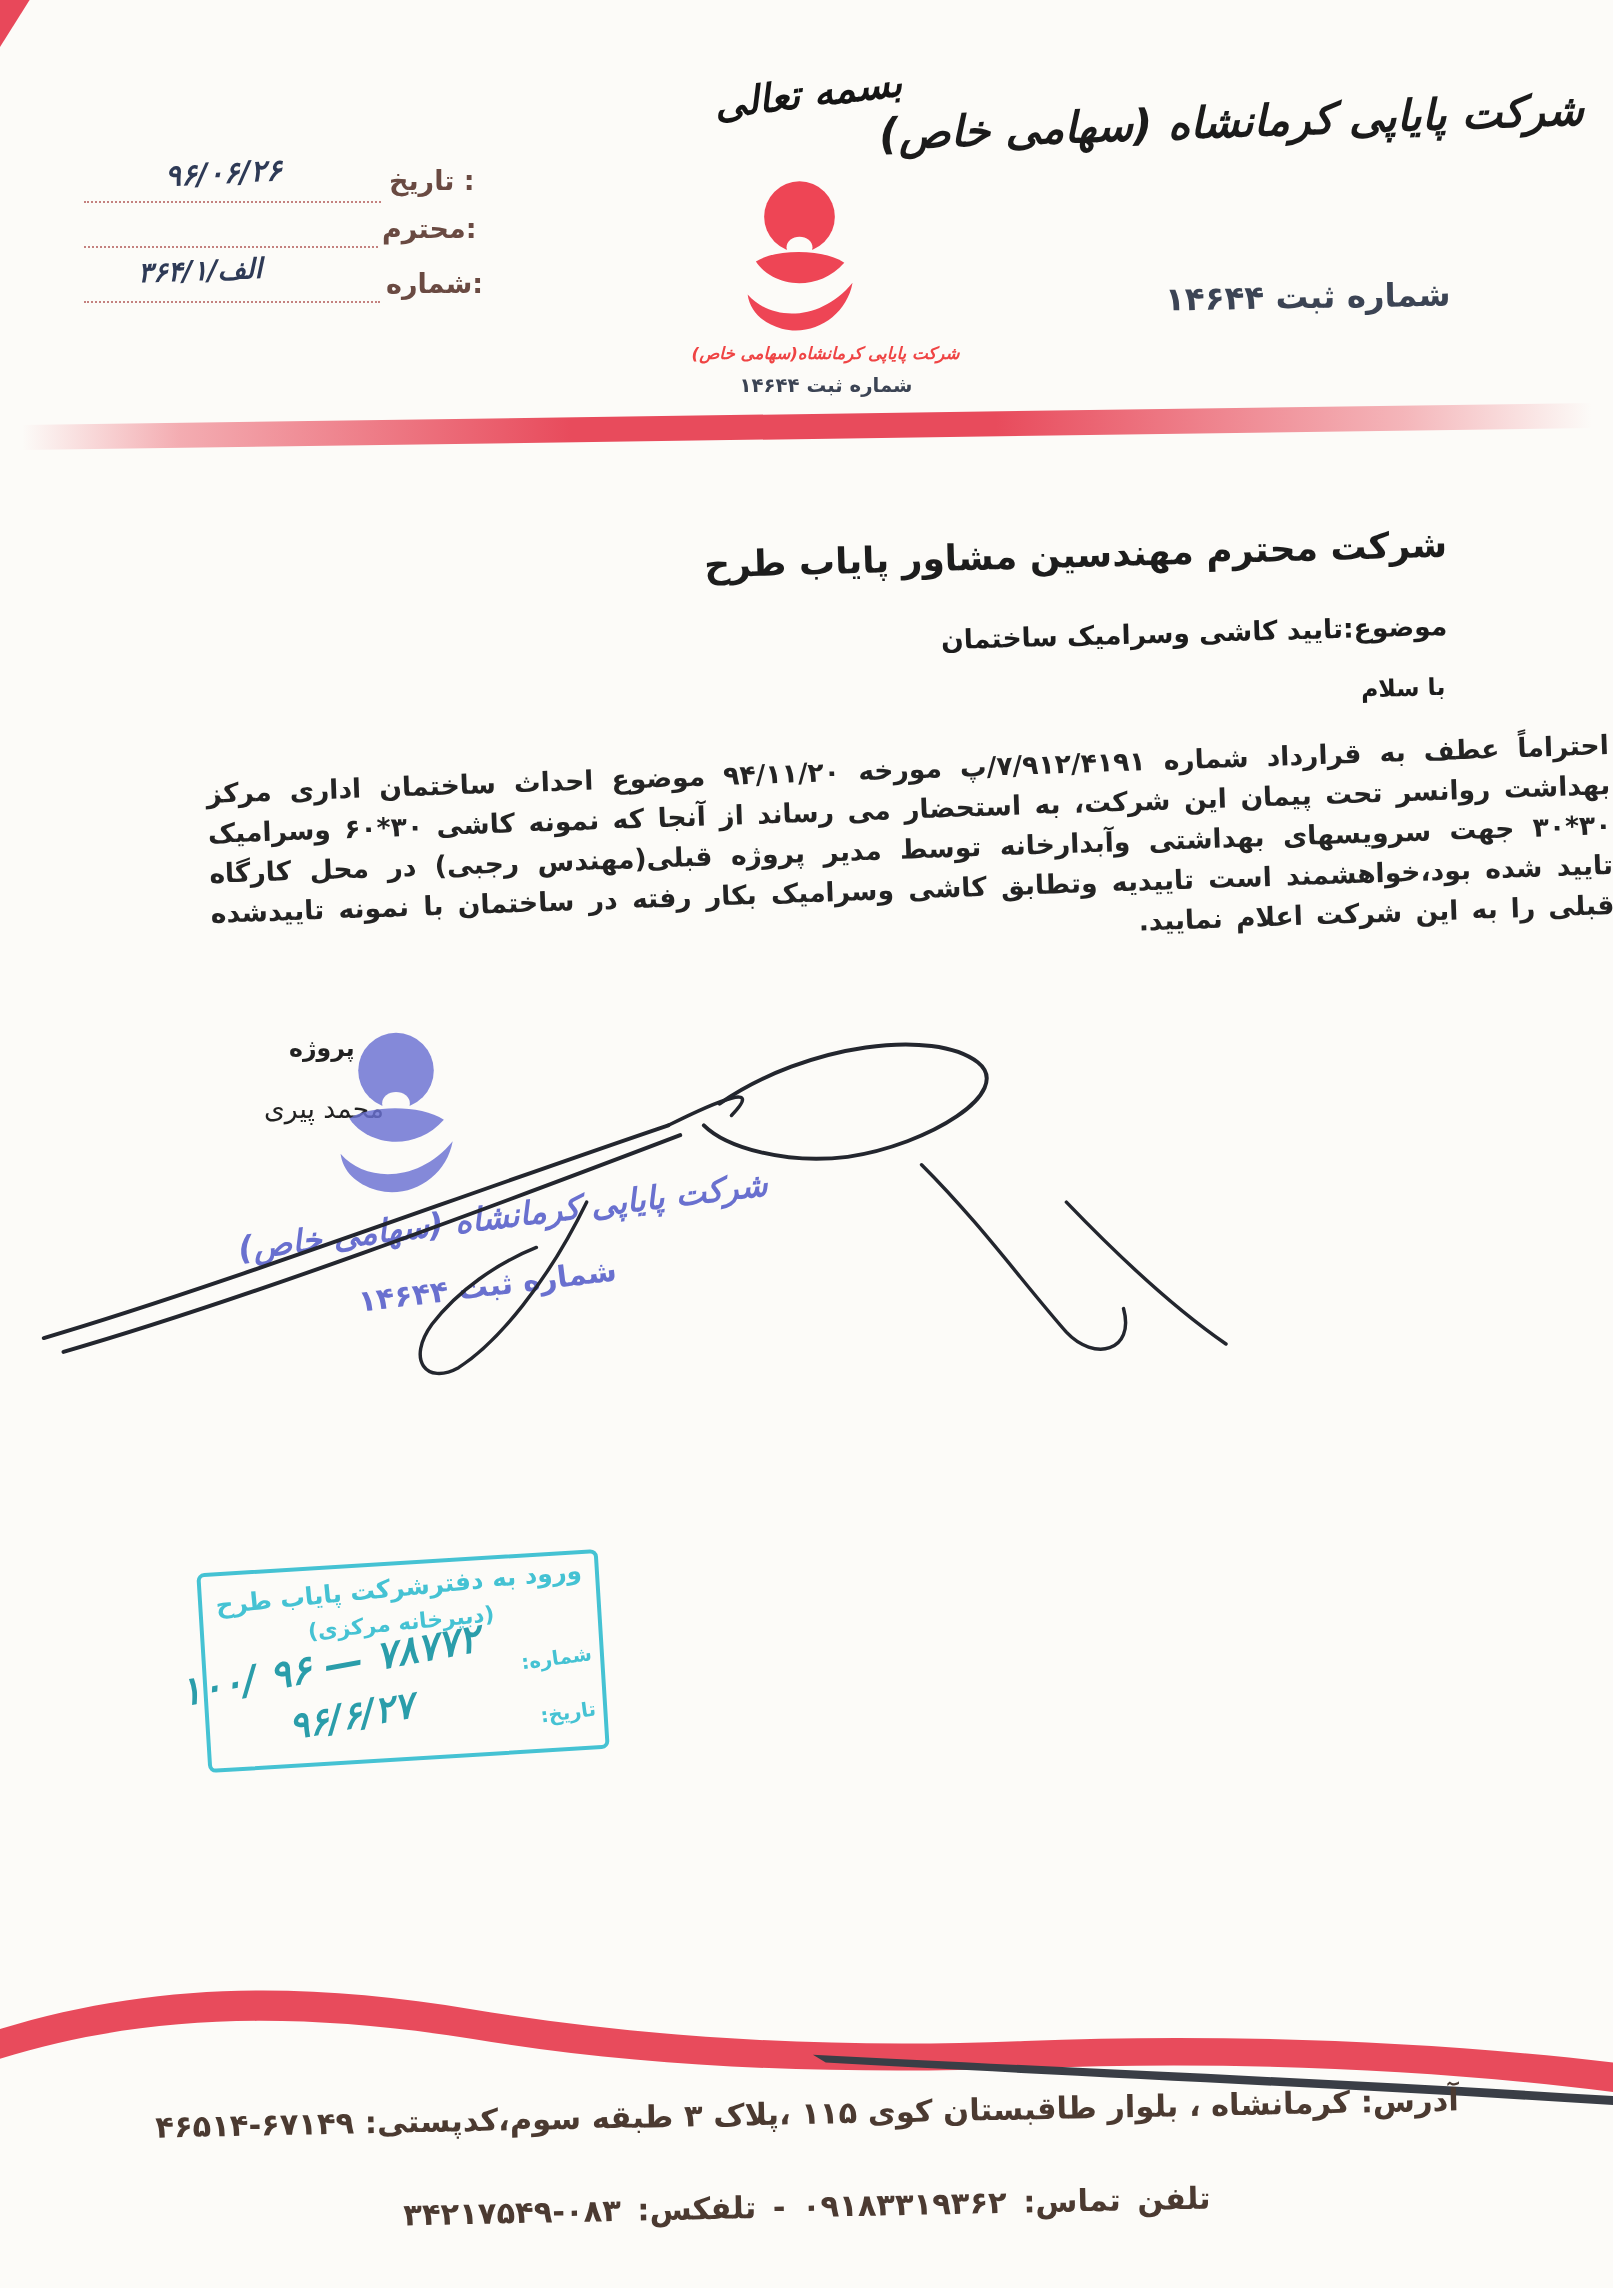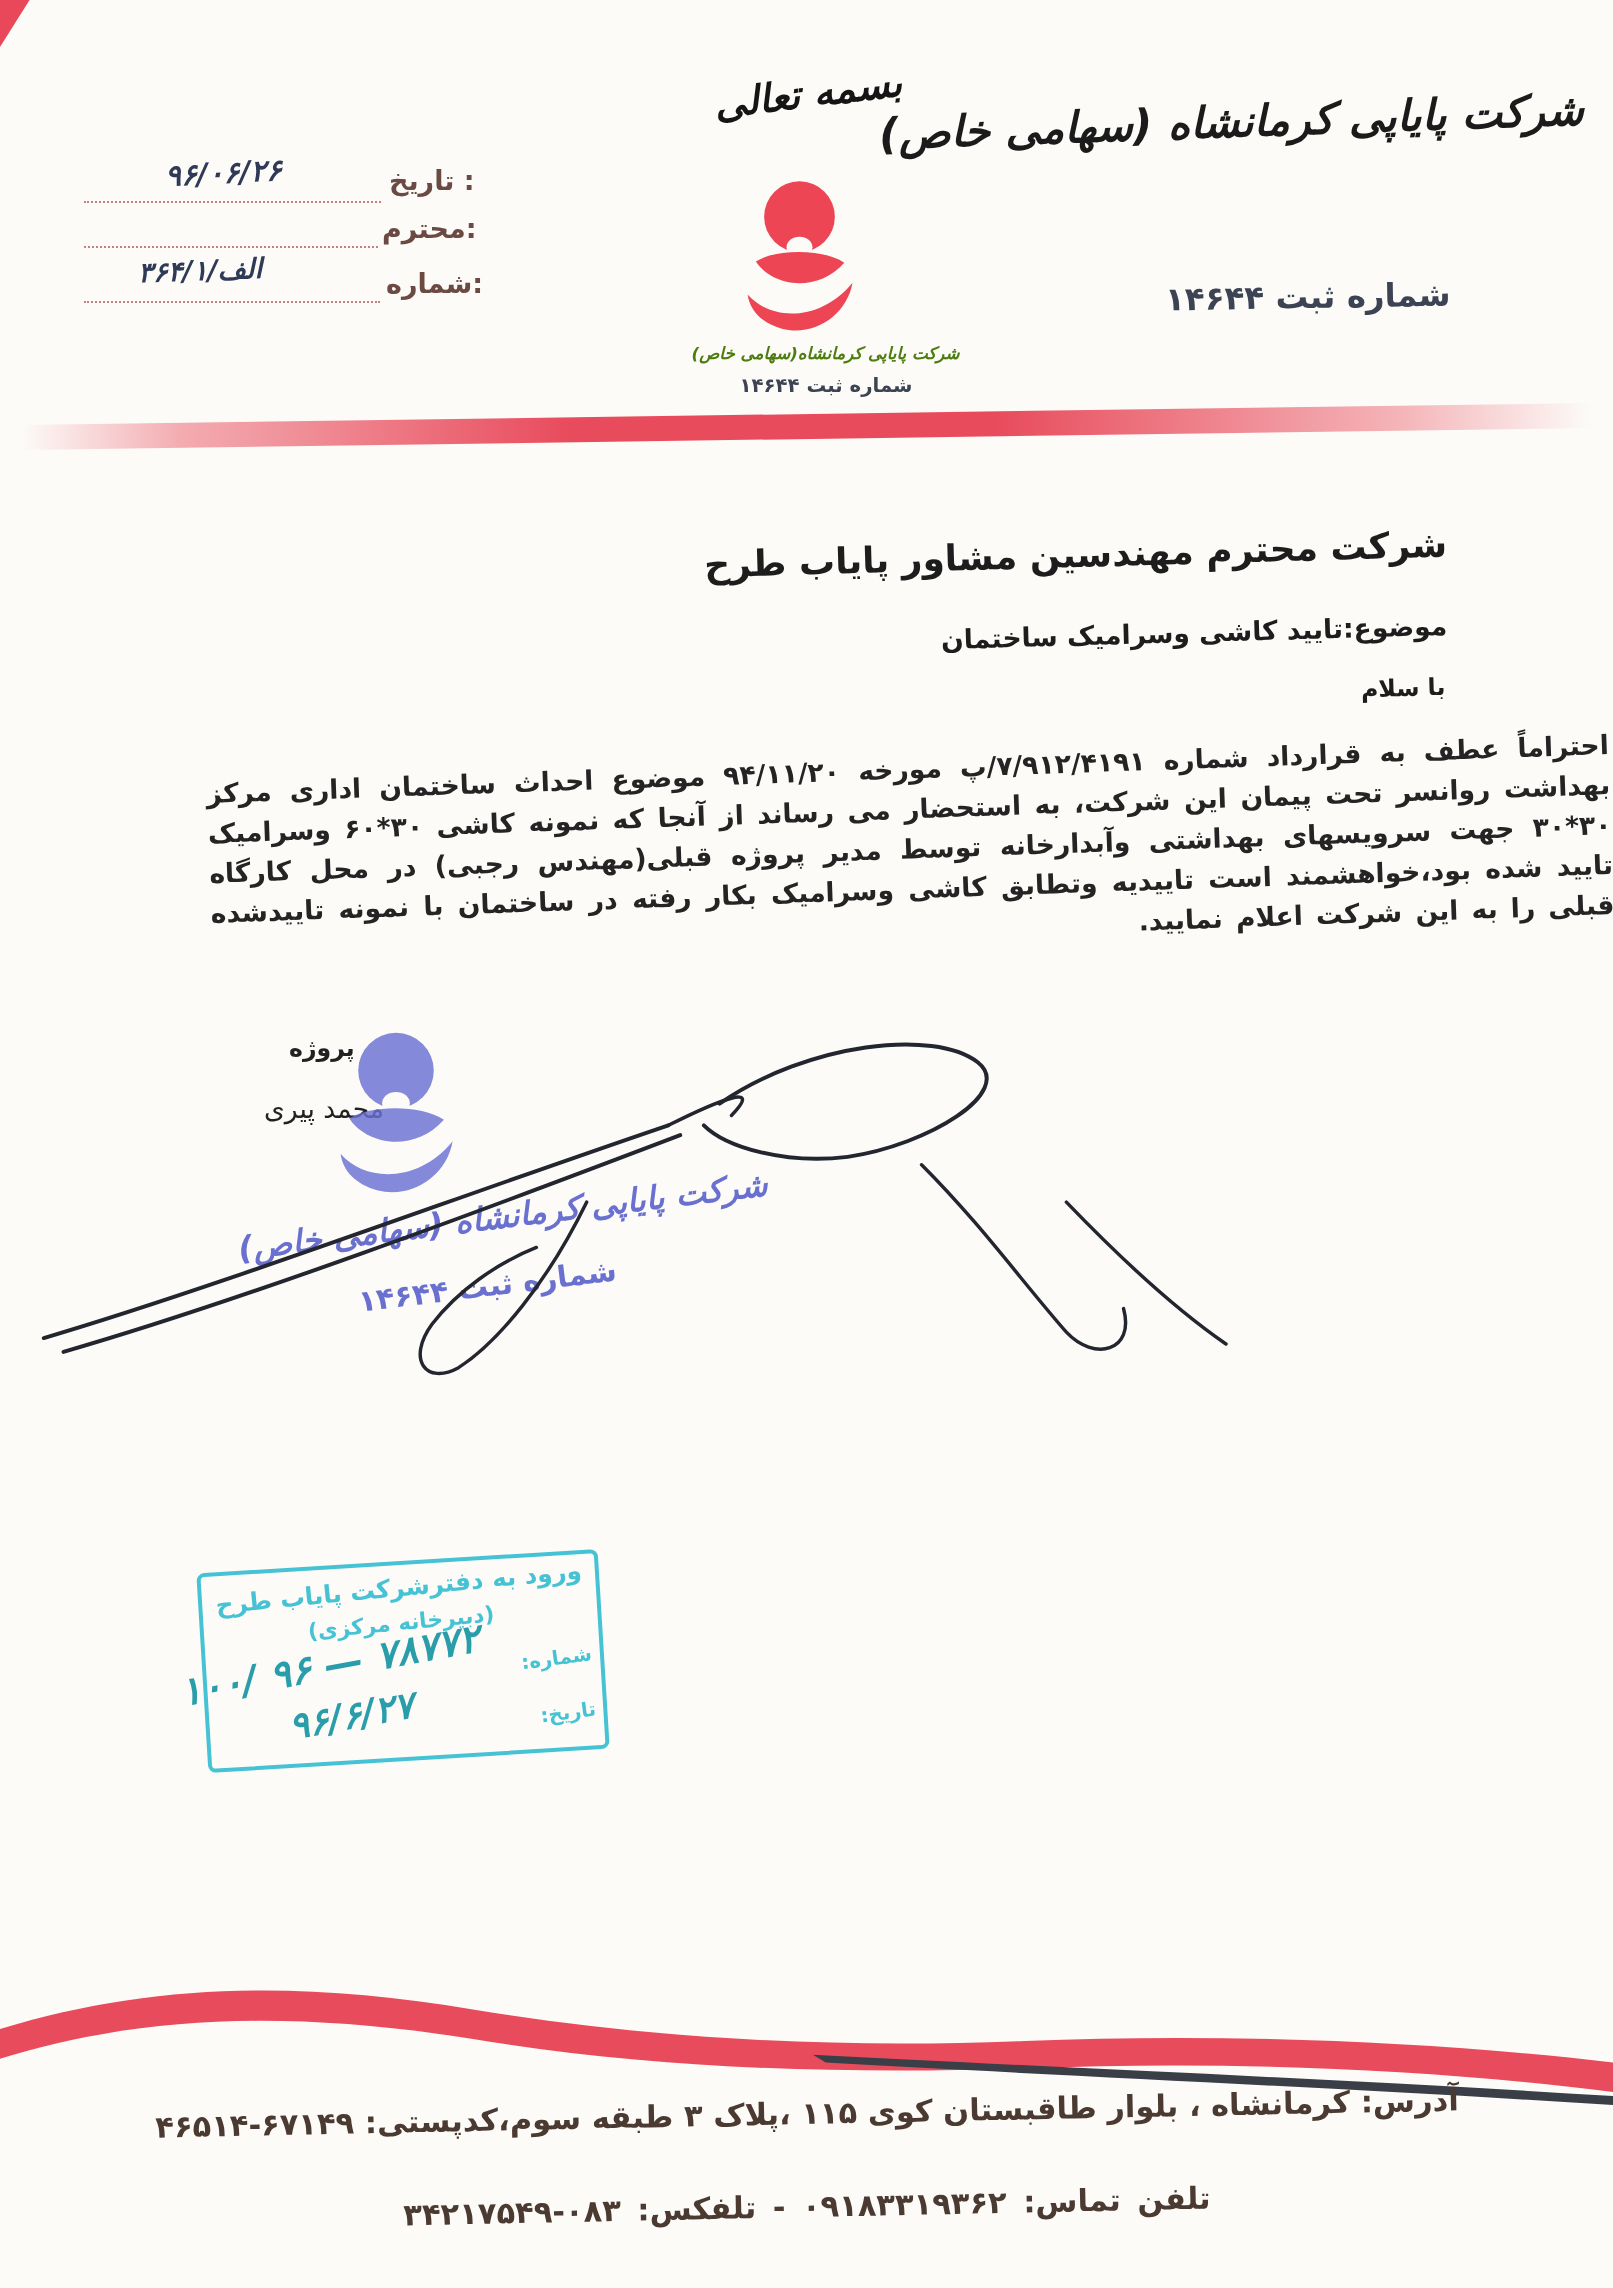--- a/index.html
+++ b/index.html
@@ -16,21 +16,21 @@
   .company-name{right:29.6px;top:95px;width:601px;text-align:center;
     font-size:43px;font-weight:bold;font-style:italic;color:#1b1b1b;
     transform:rotate(-2deg);white-space:nowrap;letter-spacing:-1px;}
   .registration{right:163px;top:278px;font-size:32.5px;font-weight:bold;
     color:#3c4454;letter-spacing:3px;transform:rotate(-1deg);}
   .basmala{left:690px;top:71px;width:236px;text-align:center;
     font-size:39px;font-weight:bold;font-style:italic;color:#151515;
     transform:rotate(-7deg);}
   .logo-red{left:717px;top:179px;width:165px;height:165px;color:#ee4555;}
   .logo-cap1{left:658px;top:343px;width:335px;text-align:center;
-    font-size:16.7px;font-weight:bold;font-style:italic;color:#4d7c0f;}
+    font-size:16.7px;font-weight:bold;font-style:italic;color:#ef4444;}
   .logo-cap2{left:688px;top:374px;width:276px;text-align:center;
     font-size:19.7px;font-weight:bold;color:#3c4454;letter-spacing:2px;}
   
   .hdr-label{font-size:27px;font-weight:bold;color:#6a4a42;}
   .dotline{border-bottom:2px dotted #c4817f;height:0;}
   .hand{color:#2e3a56;font-weight:bold;font-style:italic;}
   .date-value{left:165px;top:156px;font-size:29.6px;transform:rotate(-3deg);letter-spacing:3.9px;}
   .number-value{left:138px;top:254px;font-size:27.6px;transform:rotate(-2deg);letter-spacing:3px;}
   
   .stripe{left:21.7px;top:414px;width:1570px;height:24.6px;transform:rotate(-0.8deg);

